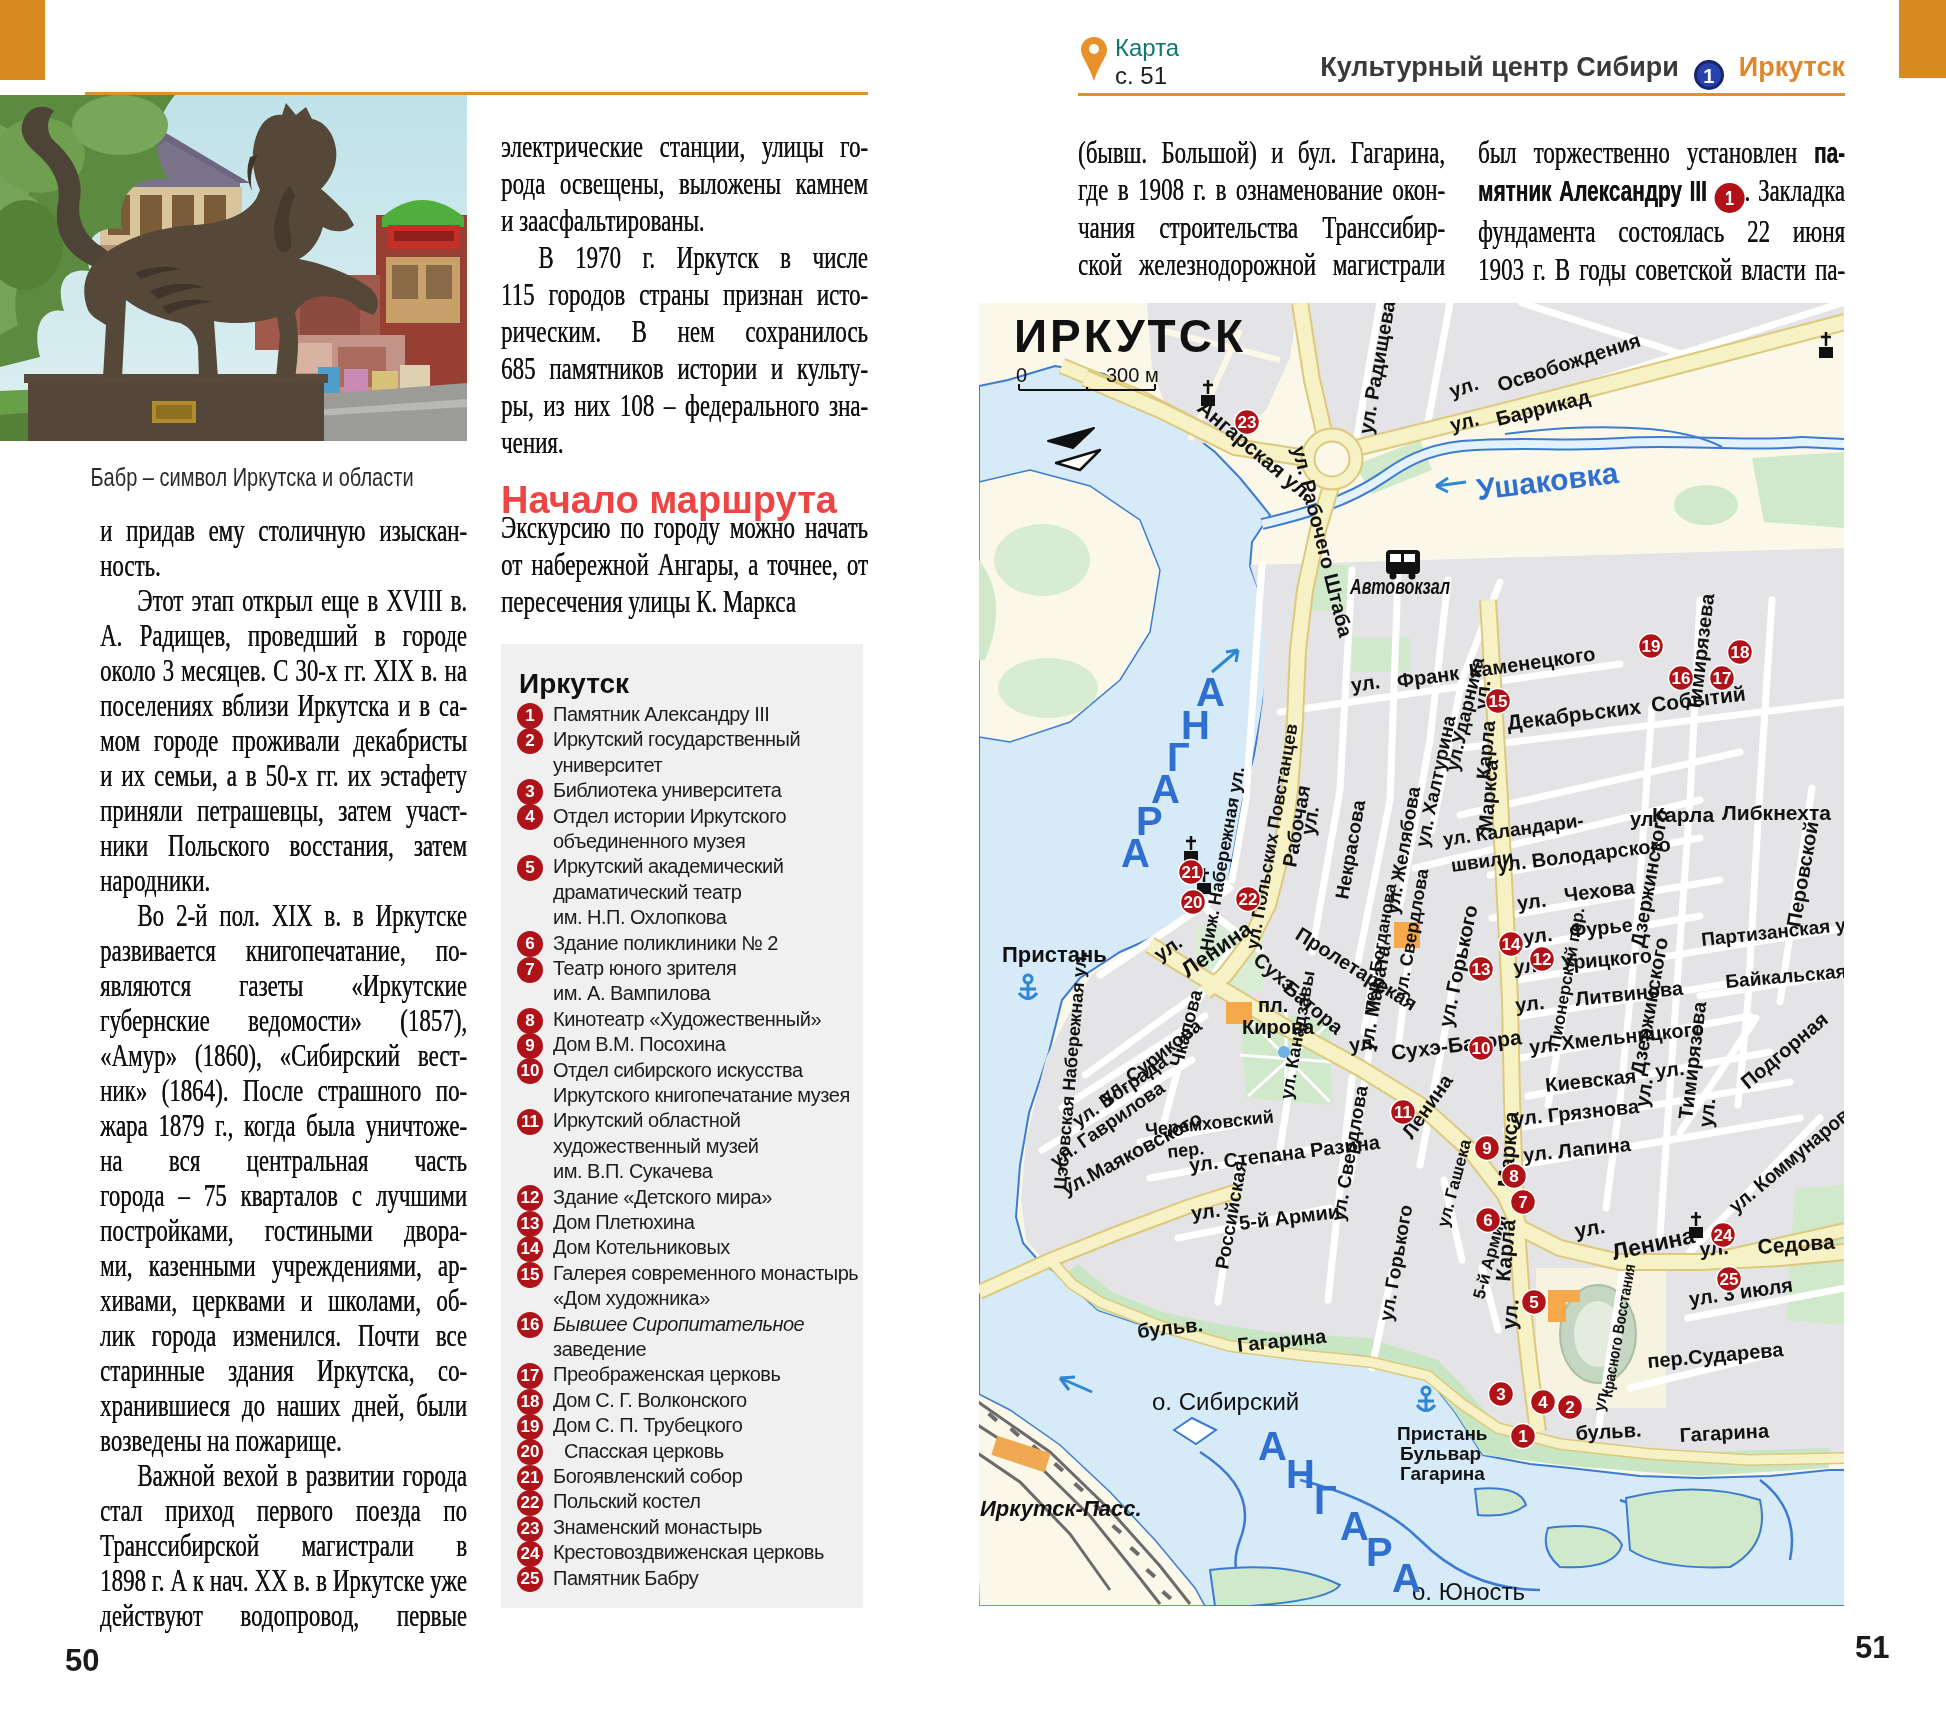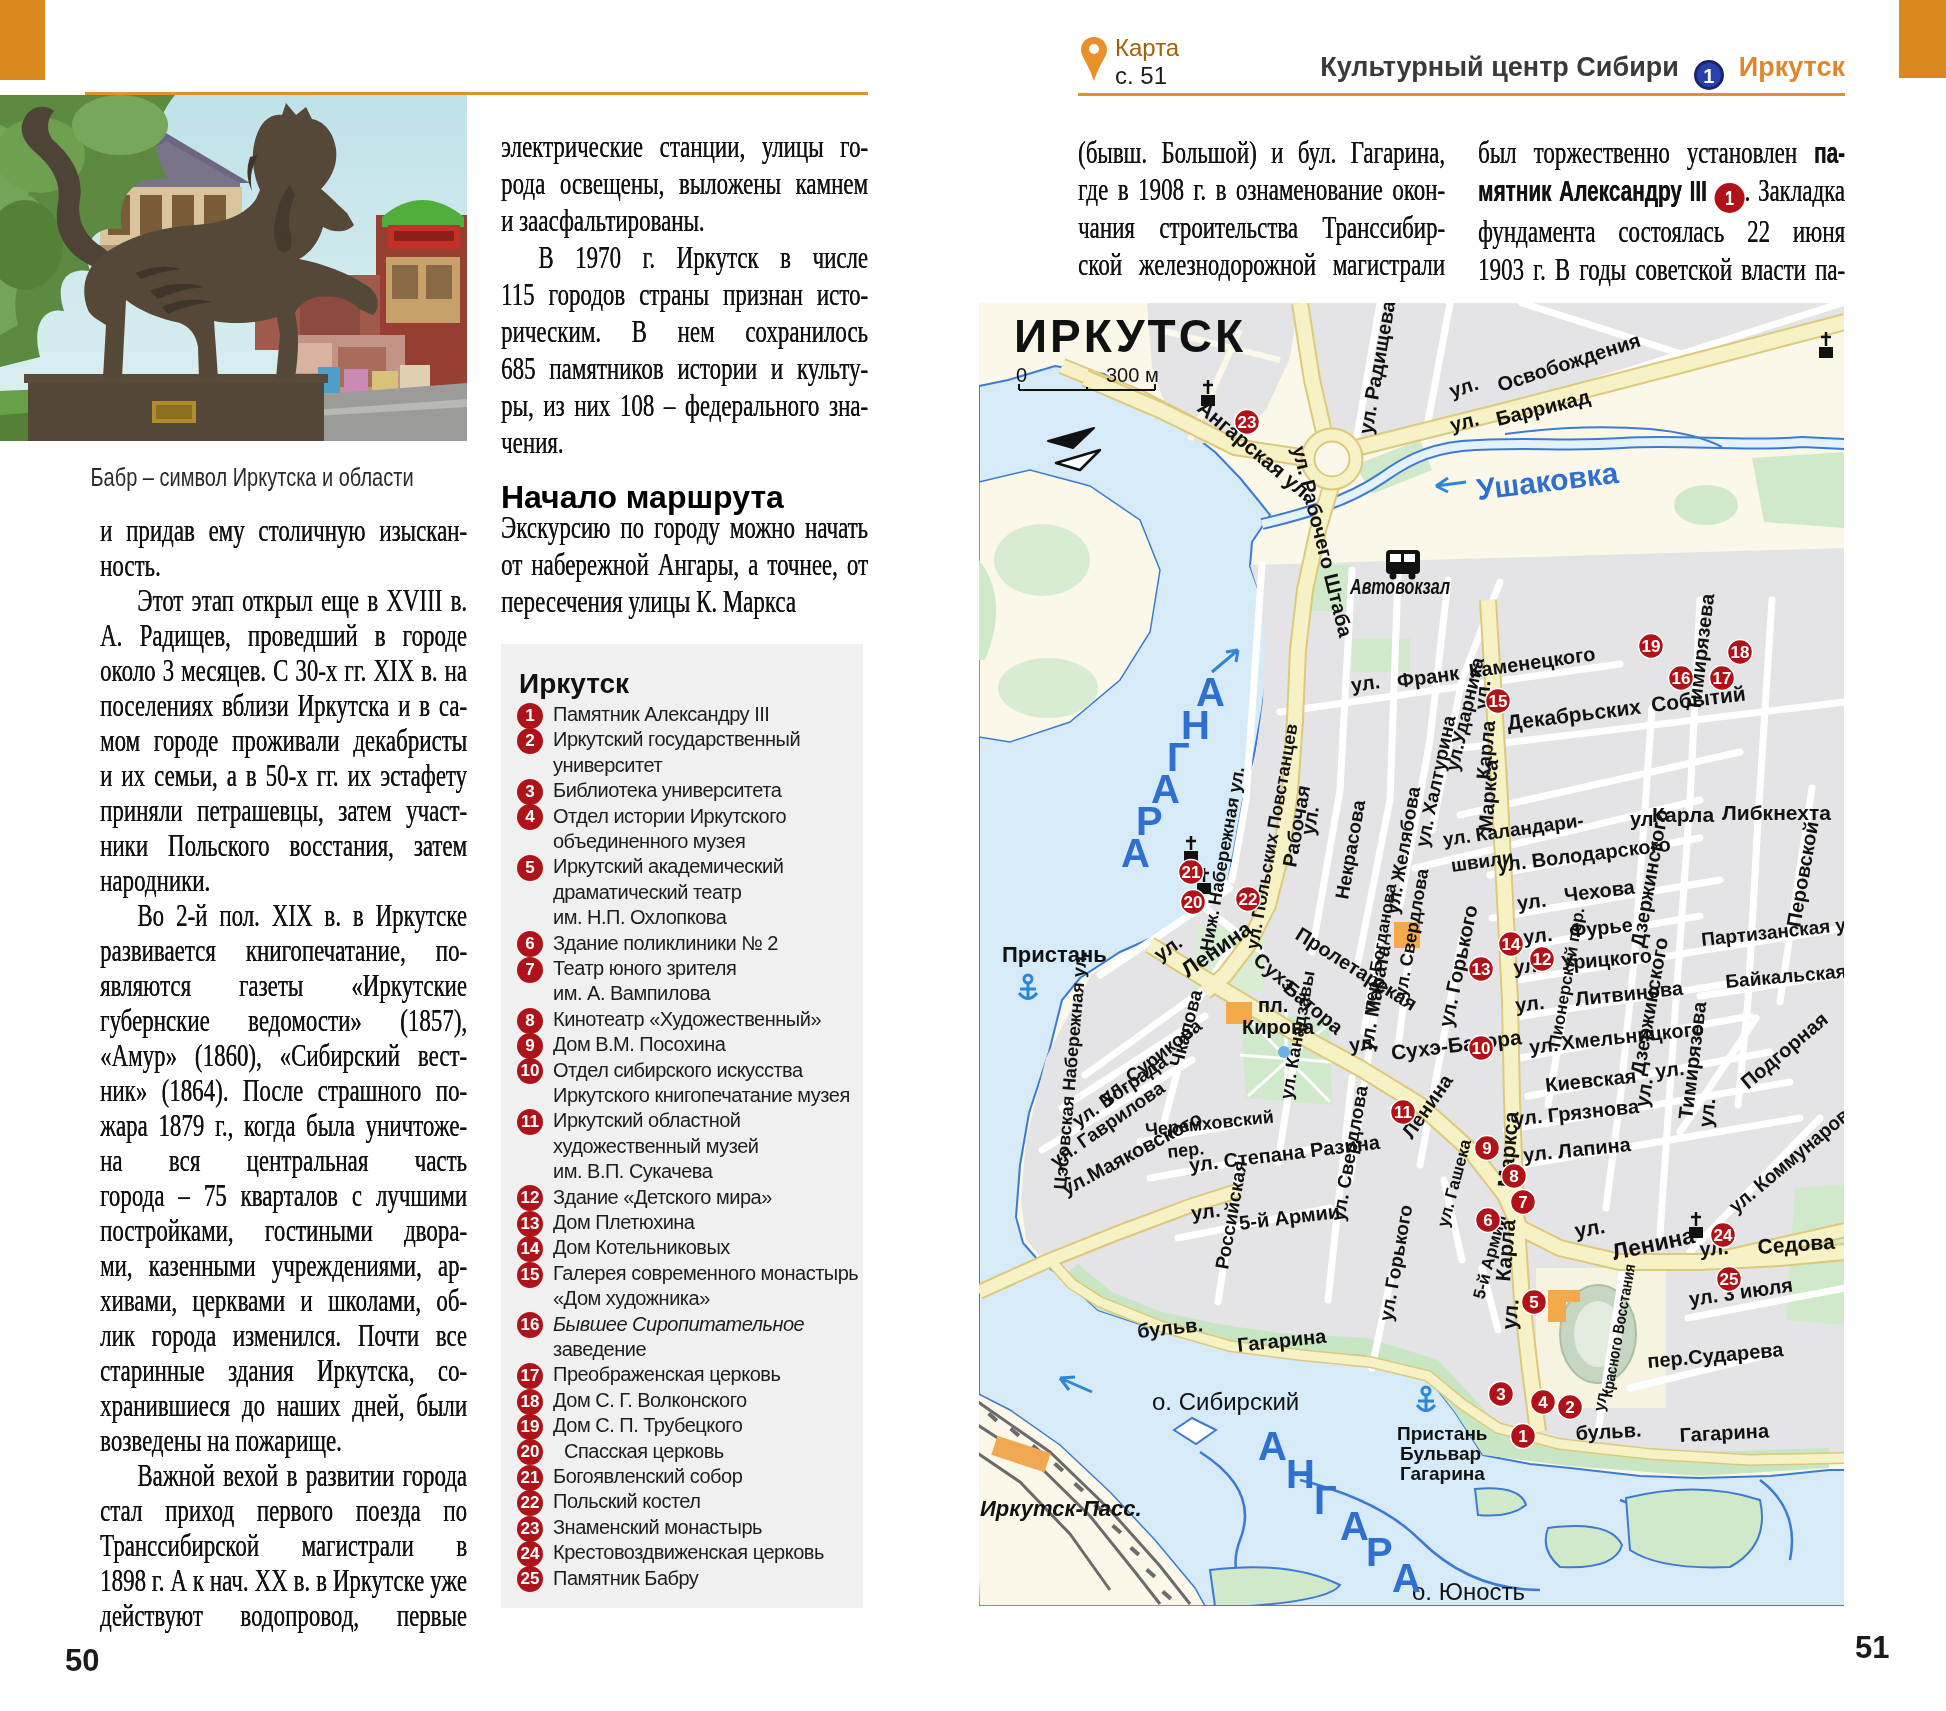--- a/index.html
+++ b/index.html
@@ -90,21 +90,21 @@
 <path d="M258,60 q-10,18 -6,36 q-8,-16 -2,-34 Z" fill="#3f352a"></path>
 </svg></div>
 
 <div class="abs" style="left:252px;top:463px;transform:translateX(-50%) scaleX(0.8);white-space:nowrap;font-size:25px;color:#2a2a2a">Бабр – символ Иркутска и области</div>
 
 <svg class="abs" style="left:1080px;top:36px" width="28" height="46" viewBox="0 0 28 46">
 <path d="M14,1 C6.3,1 1,6.8 1,13.8 C1,21 8,27 14,45 C20,27 27,21 27,13.8 C27,6.8 21.7,1 14,1 Z" fill="#e8912a"></path>
 <circle cx="14" cy="13" r="5" fill="#fff"></circle>
   </svg>
 
-<div class="abs" style="left:1115px;top:34px;font-size:24px;color:#a16207">Карта</div>
+<div class="abs" style="left:1115px;top:34px;font-size:24px;color:#0f766e">Карта</div>
 <div class="abs" style="left:1115px;top:62px;font-size:24px;color:#1c1c1c">с. 51</div>
 
 <div class="abs" style="left:1078px;top:52px;width:767px;text-align:right;font-size:27px;font-weight:bold;color:#3a3a3a;white-space:nowrap">Культурный центр Сибири&nbsp;&nbsp;<span style="display:inline-block;width:30px;height:30px;border-radius:50%;background:#2742ad;border:3px solid #18246b;color:#fff;font-size:20px;line-height:26px;text-align:center;vertical-align:-7px">1</span>&nbsp;&nbsp;<span style="color:#e0862b">Иркутск</span></div>
 
 <div class="tb" style="left:100px;top:513px;width:512px;line-height:35px;font-size:32px;transform:scaleX(0.7168);transform-origin:0 0;">
 <div class="jl">и придав ему столичную изыскан-</div>
 <div class="ll">ность.</div>
 <div class="jl" style="text-indent:52px">Этот этап открыл еще в XVIII в.</div>
 <div class="jl">А. Радищев, проведший в городе</div>
 <div class="jl">около 3 месяцев. С 30-х гг. XIX в. на</div>
@@ -142,21 +142,21 @@
 <div class="jl">рода освещены, выложены камнем</div>
 <div class="ll">и заасфальтированы.</div>
 <div class="jl" style="text-indent:52px">В 1970 г. Иркутск в числе</div>
 <div class="jl">115 городов страны признан исто-</div>
 <div class="jl">рическим. В нем сохранилось</div>
 <div class="jl">685 памятников истории и культу-</div>
 <div class="jl">ры, из них 108 – федерального зна-</div>
 <div class="ll">чения.</div>
 </div>
 
-<div class="abs" style="left:501px;top:479px;font-size:32px;font-weight:bold;color:#000000">Начало маршрута</div>
+<div class="abs" style="left:501px;top:479px;font-size:38px;font-weight:bold;color:#ef4444">Начало маршрута</div>
 <div class="tb" style="left:501px;top:509px;width:512px;line-height:37px;font-size:32px;transform:scaleX(0.7168);transform-origin:0 0;">
 <div class="jl">Экскурсию по городу можно начать</div>
 <div class="jl">от набережной Ангары, а точнее, от</div>
 <div class="ll">пересечения улицы К. Маркса</div>
 </div>
 
 <div class="abs" style="left:501px;top:644px;width:362px;height:964px;background:#f0f0f0"></div>
 
 <div class="abs" style="left:519px;top:668px;font-size:28px;font-weight:bold;color:#111">Иркутск</div>
 

